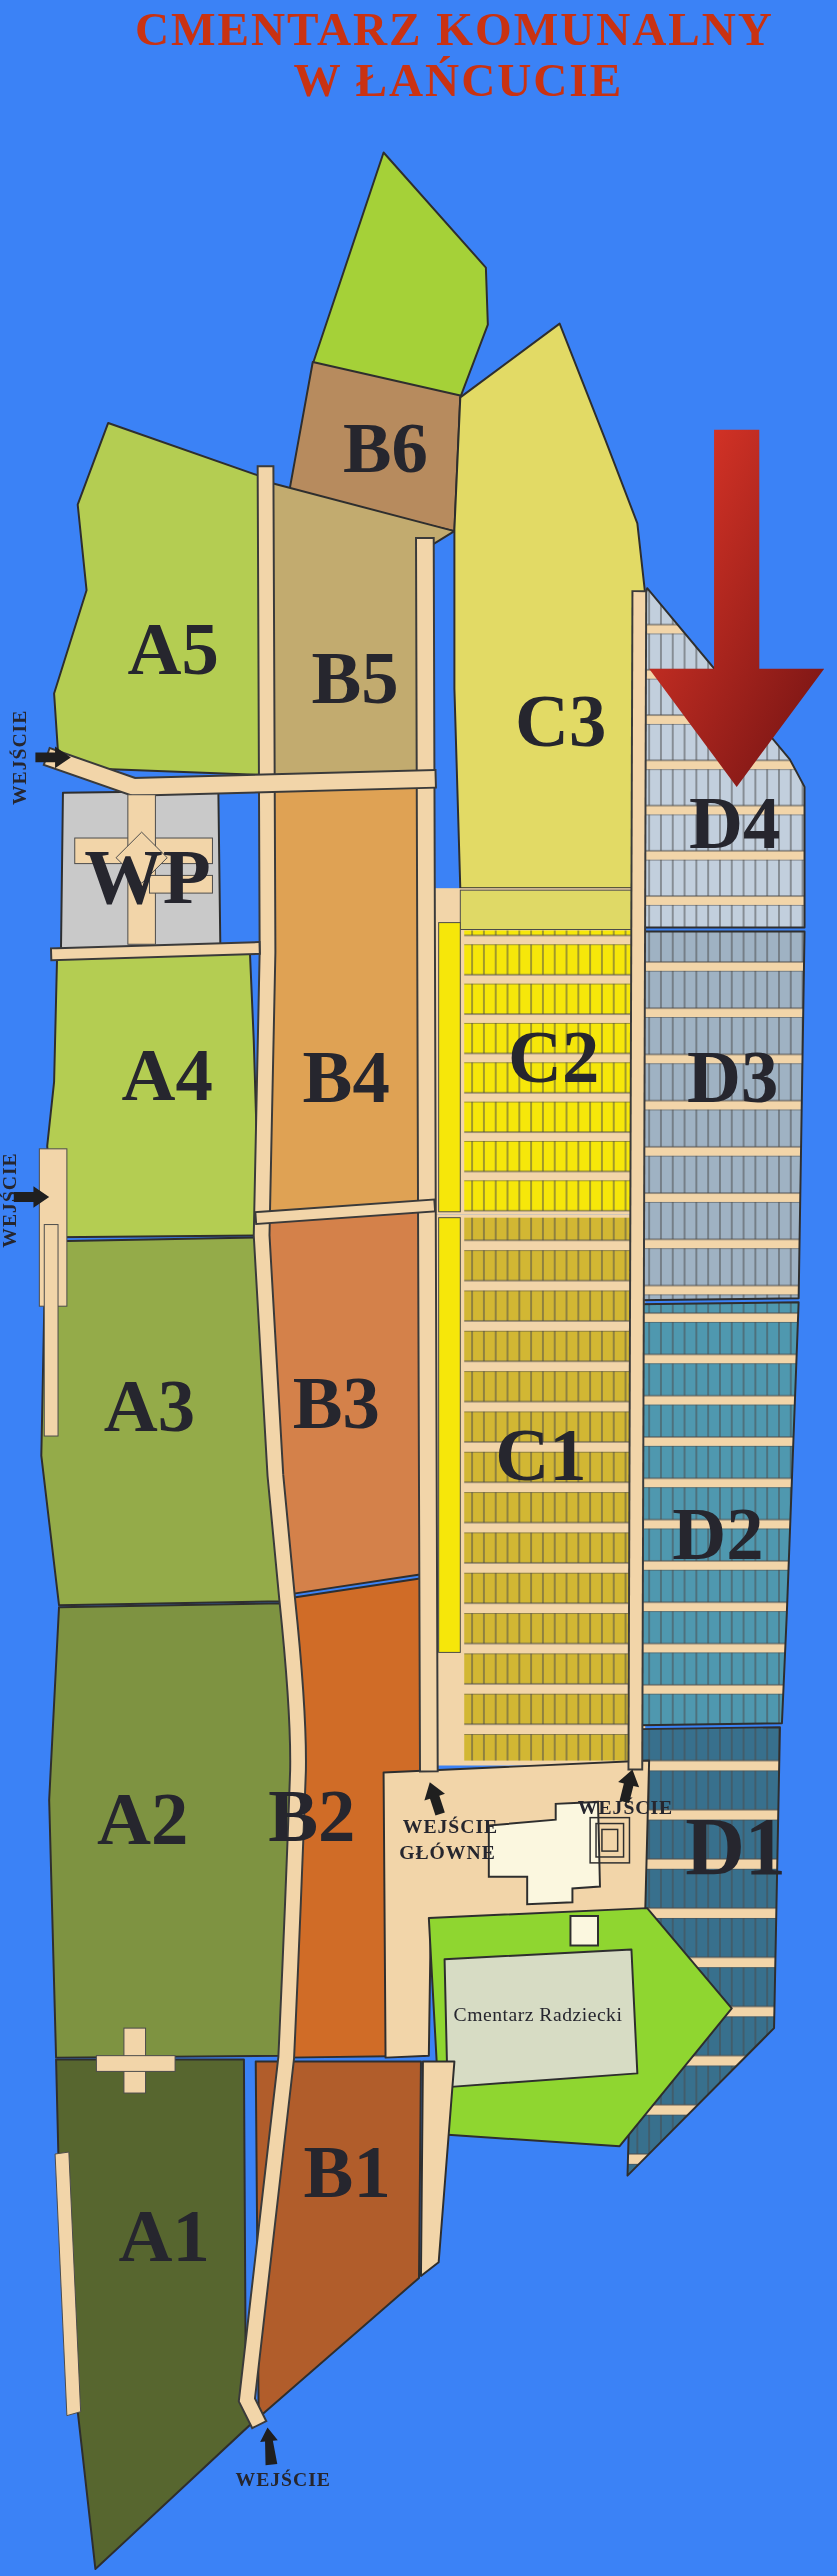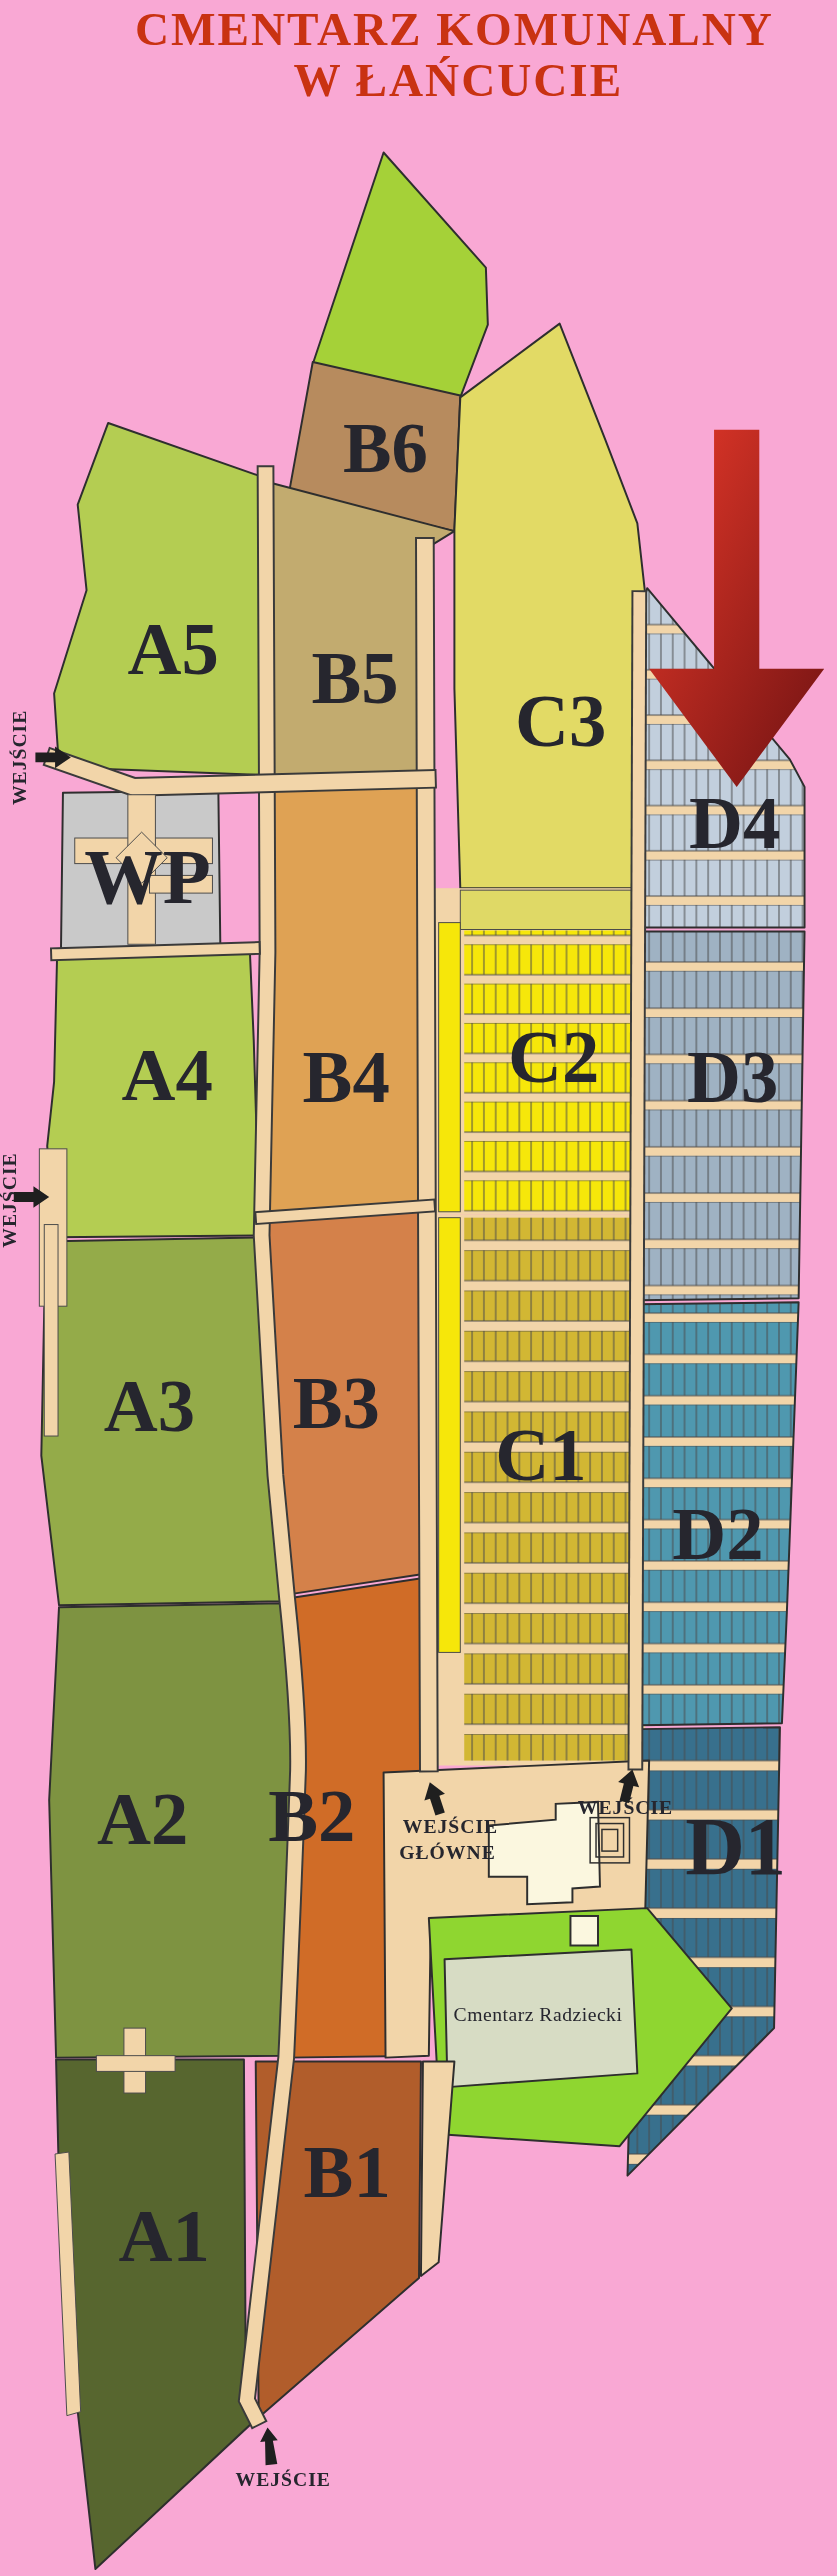--- a/index.html
+++ b/index.html
@@ -1,16 +1,16 @@
 <!DOCTYPE html>
 <html><head>
 <meta charset="utf-8">
 <style>
   html,body{margin:0;padding:0;background:#ffffff;}
-  .page{position:relative;width:837px;height:2576px;background:#f9a8d4;font-family:"Liberation Serif","DejaVu Serif",serif;}
+  .page{position:relative;width:837px;height:2576px;background:#3b82f6;font-family:"Liberation Serif","DejaVu Serif",serif;}
   .rgn{stroke:#2e2e2e;stroke-width:2;stroke-linejoin:round;}
   .thinline{stroke:#4a4a4a;stroke-width:1;}
   .pathfill{fill:#F2D5A9;}
   .path-under{fill:none;stroke:#3a3a3a;stroke-linecap:square;}
   .path-over{fill:none;stroke:#F2D5A9;stroke-linecap:square;}
   .lbl{fill:#26262E;font-family:"Liberation Serif","DejaVu Serif",serif;font-weight:bold;text-anchor:middle;}
   .s74{font-size:74px;} .s76{font-size:76px;} .s80{font-size:80px;} .s84{font-size:84px;}
   .ent{font-size:20px;letter-spacing:1px;}
   .normal{font-weight:normal;font-size:20px;letter-spacing:0.5px;}
   .title-txt{font-family:"Liberation Serif","DejaVu Serif",serif;font-weight:bold;font-size:48px;letter-spacing:2px;text-anchor:middle;}

